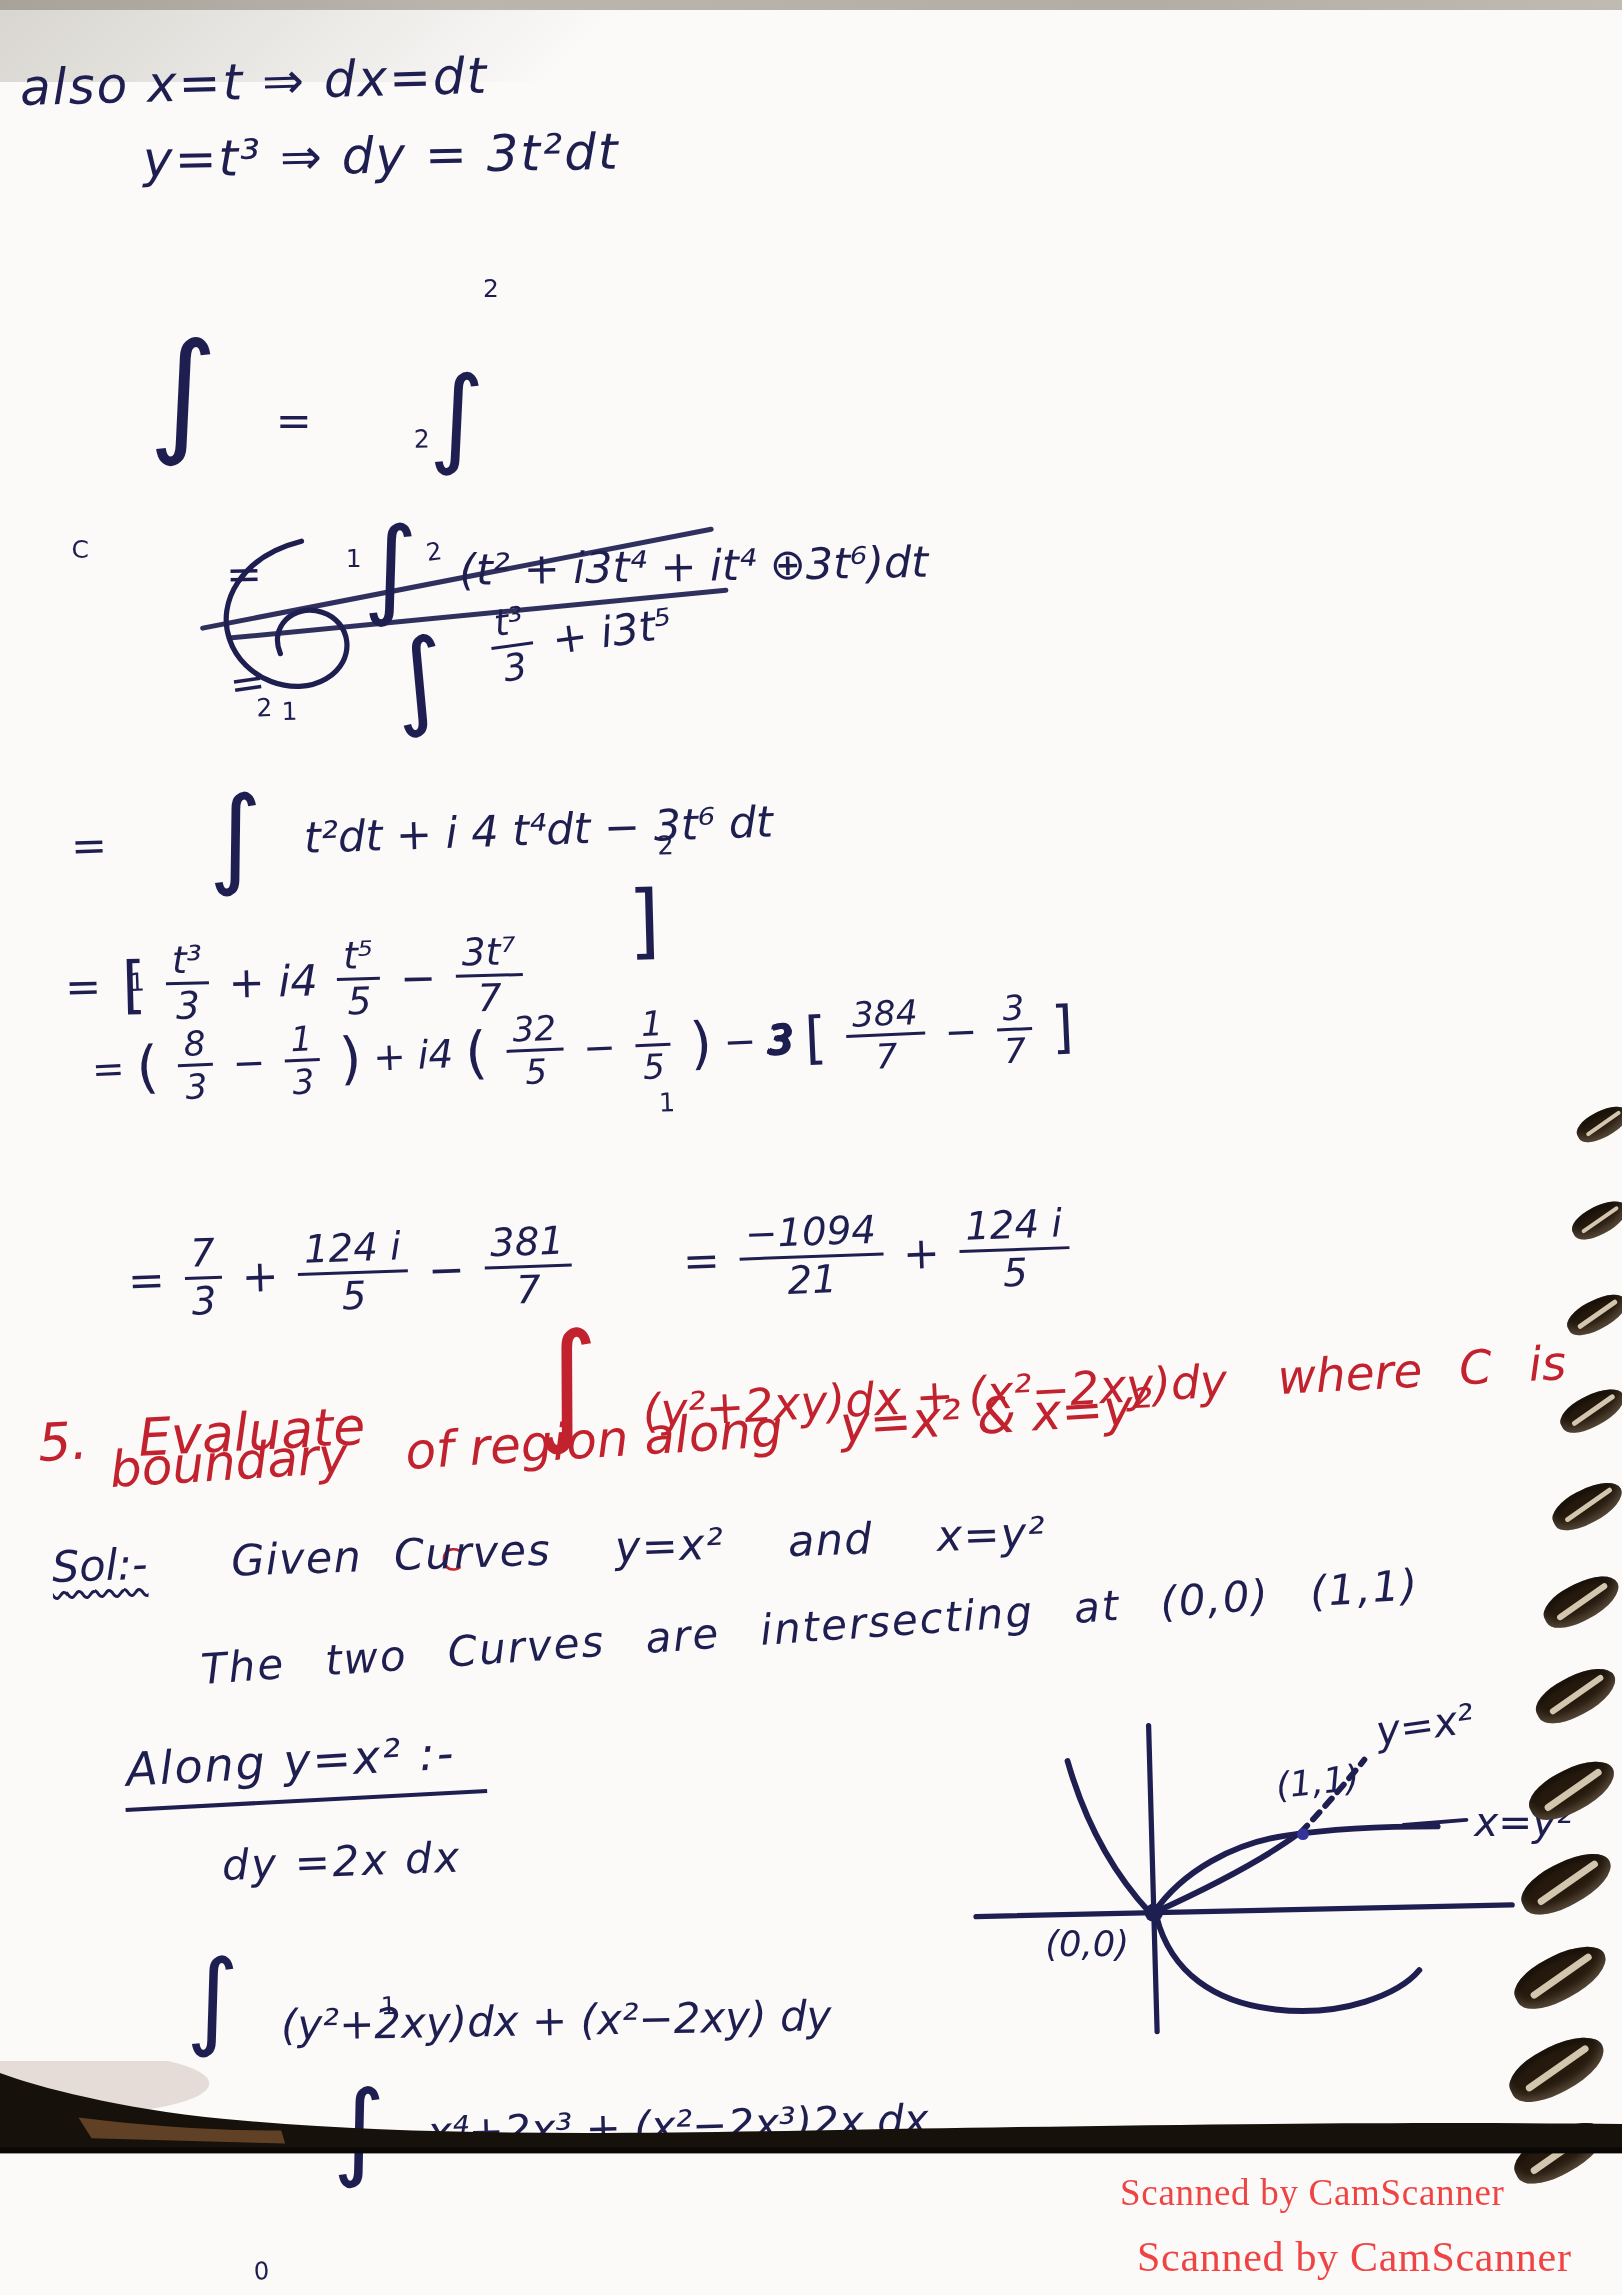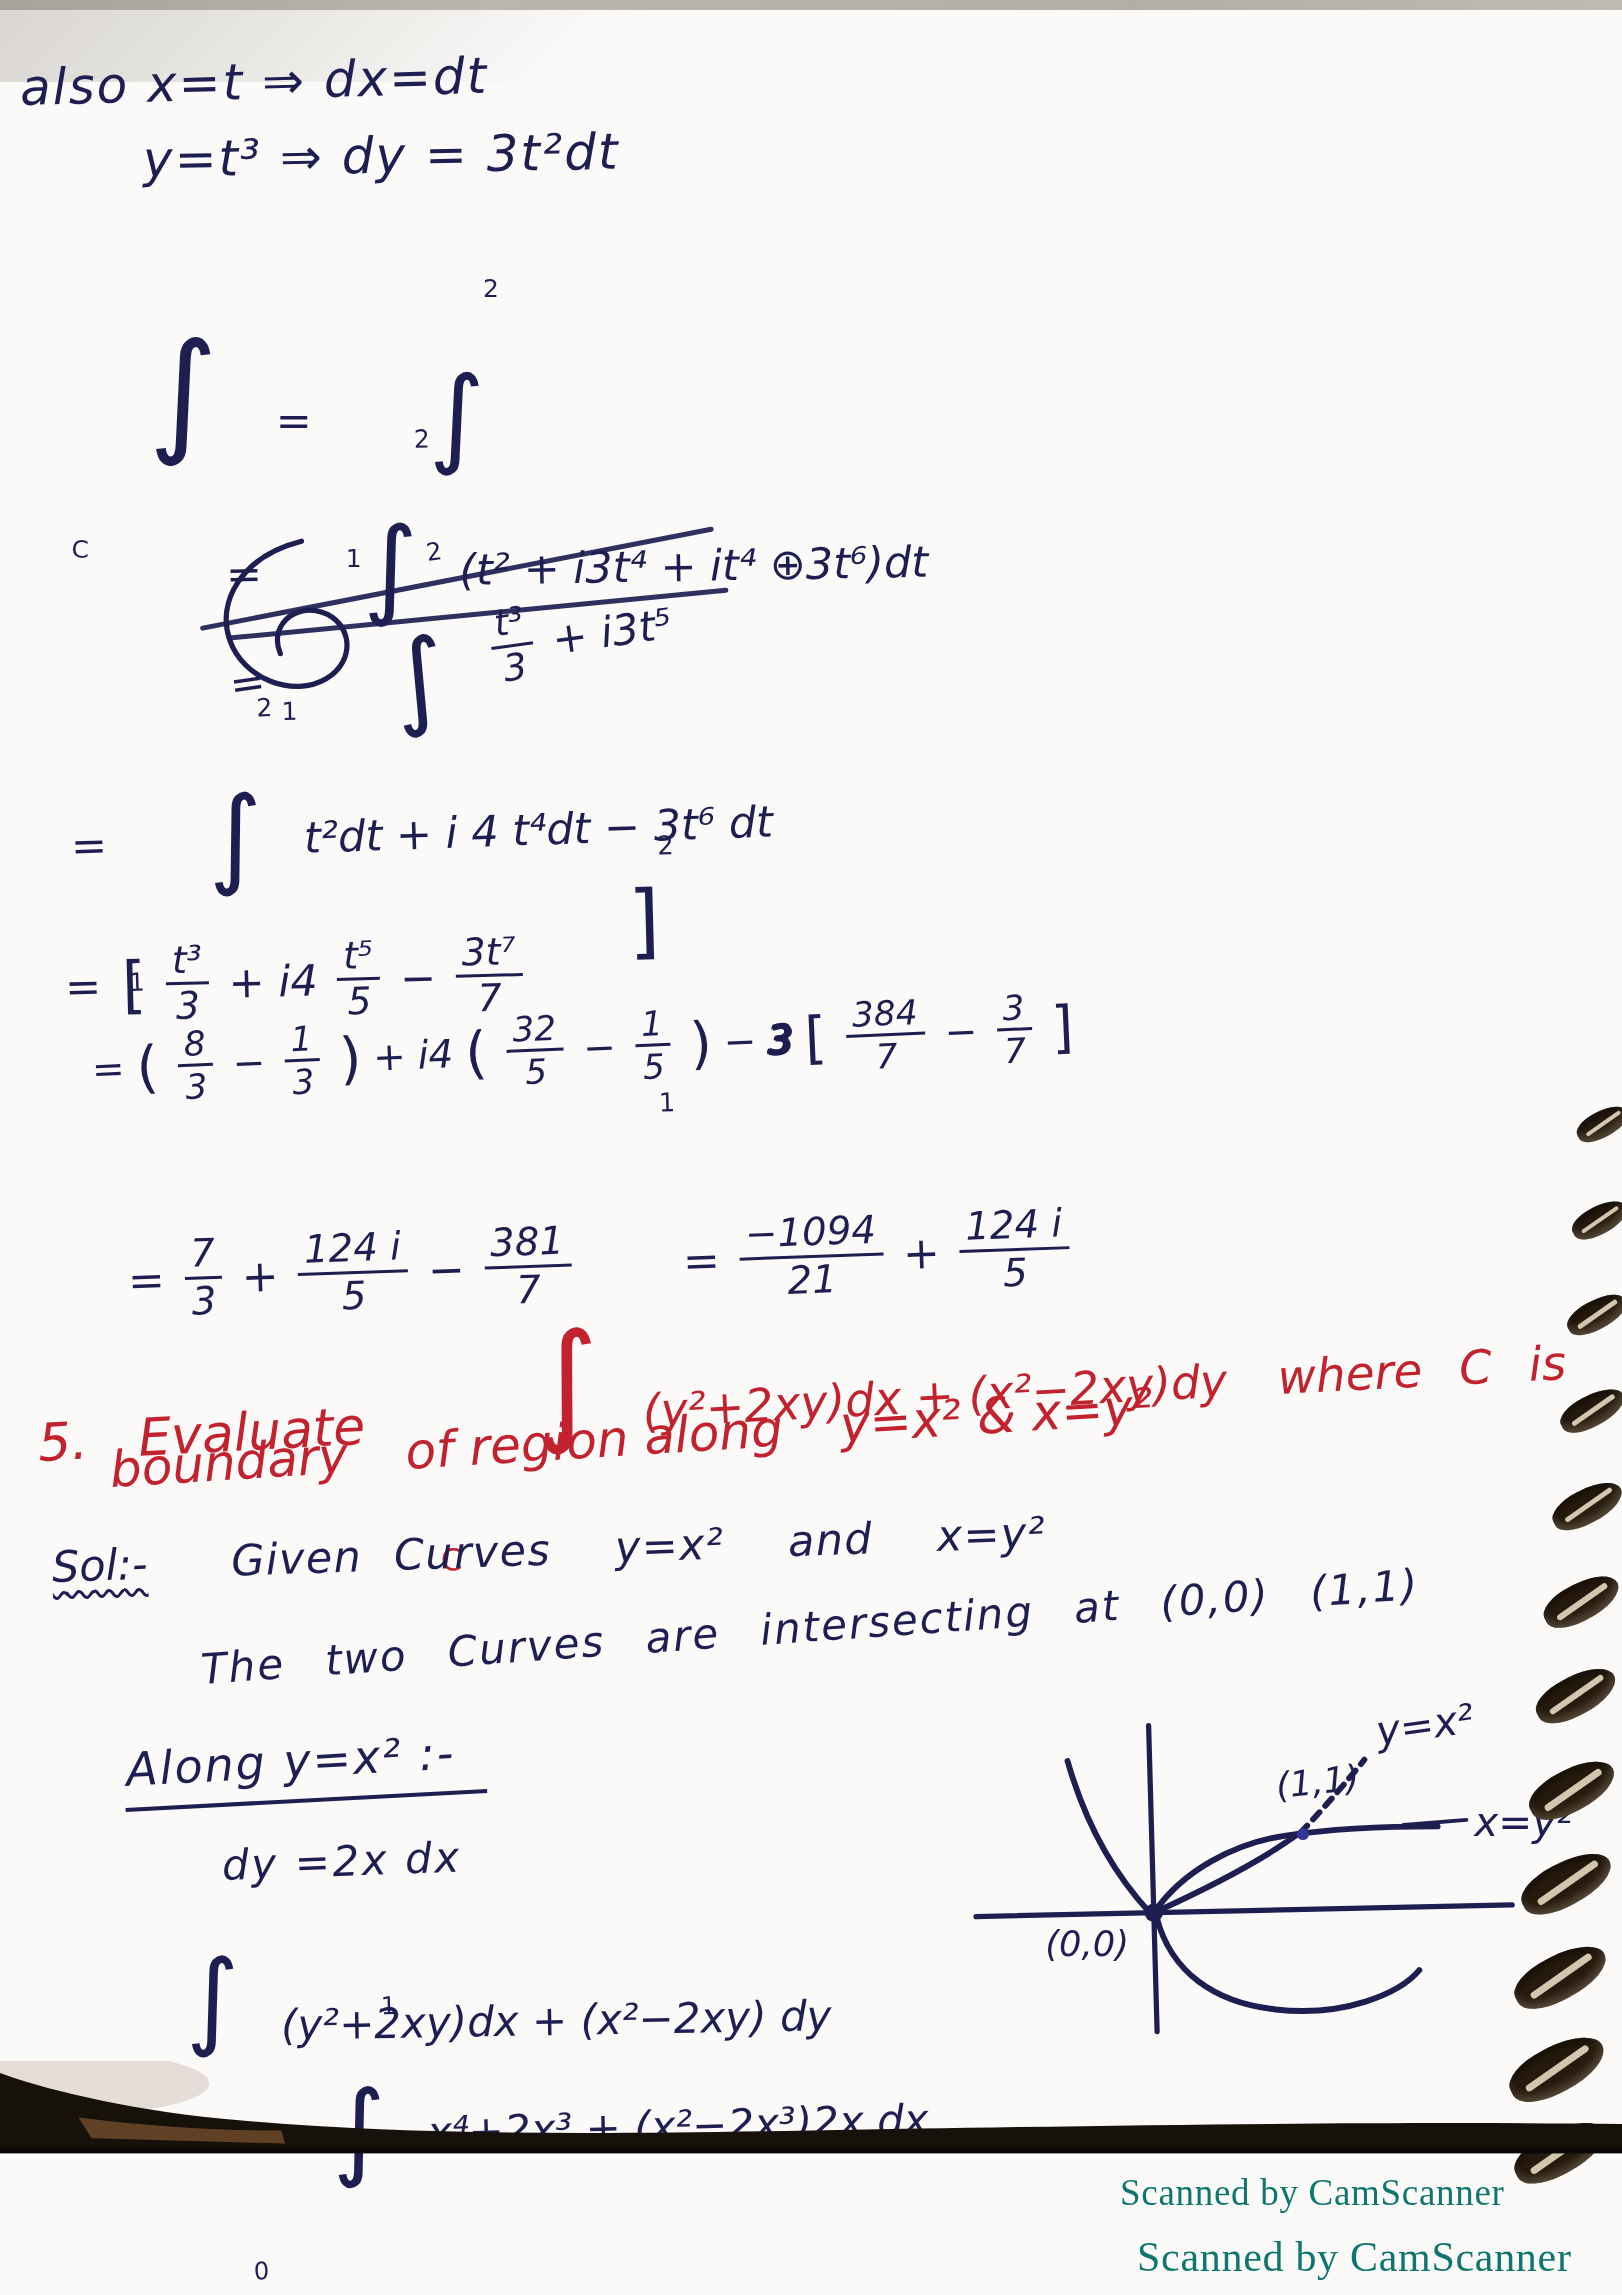--- a/index.html
+++ b/index.html
@@ -34,21 +34,21 @@
   .topfade{position:absolute;left:0;top:9.8px;width:55%;height:72px;
            background:linear-gradient(135deg,rgba(188,184,174,.55),rgba(188,184,174,0) 65%)}
   .coil{position:absolute;background:#261a0e;border-radius:48% 52% 55% 45%;transform:rotate(-27deg);
         box-shadow:inset 0 -5.2px 9.2px rgba(225,210,180,.28),inset 0 3.9px 6.5px rgba(0,0,0,.55)}
   .coil::after{content:"";position:absolute;left:14%;top:42%;width:74%;height:16%;
         background:#d3c6ae;border-radius:5.2px;transform:rotate(-8deg)}
   .gpath{stroke:#1e1e50;stroke-width:9;fill:none;stroke-linecap:round}
   .gaxis{stroke:#1e1e50;stroke-width:8;fill:none;stroke-linecap:round}
   .glabel{font-family:"DejaVu Sans",sans-serif;font-style:italic;font-size:62px;fill:#1e1e50}
   .glabel.small{font-size:54px}
-  .footer-line{position:absolute;font-family:"Liberation Serif",serif;color:#0f766e;white-space:nowrap;letter-spacing:0.7px}
+  .footer-line{position:absolute;font-family:"Liberation Serif",serif;color:#ef4444;white-space:nowrap;letter-spacing:0.7px}
 </style>
 </head>
 <body>
 
 <div id="page">
 
   <div class="topstrip"></div>
   <div class="topfade"></div>
 
   <div class="mline hw" style="left:19.6px;top:60px;font-size:50px;transform:rotate(-1.5deg);letter-spacing:2px">

